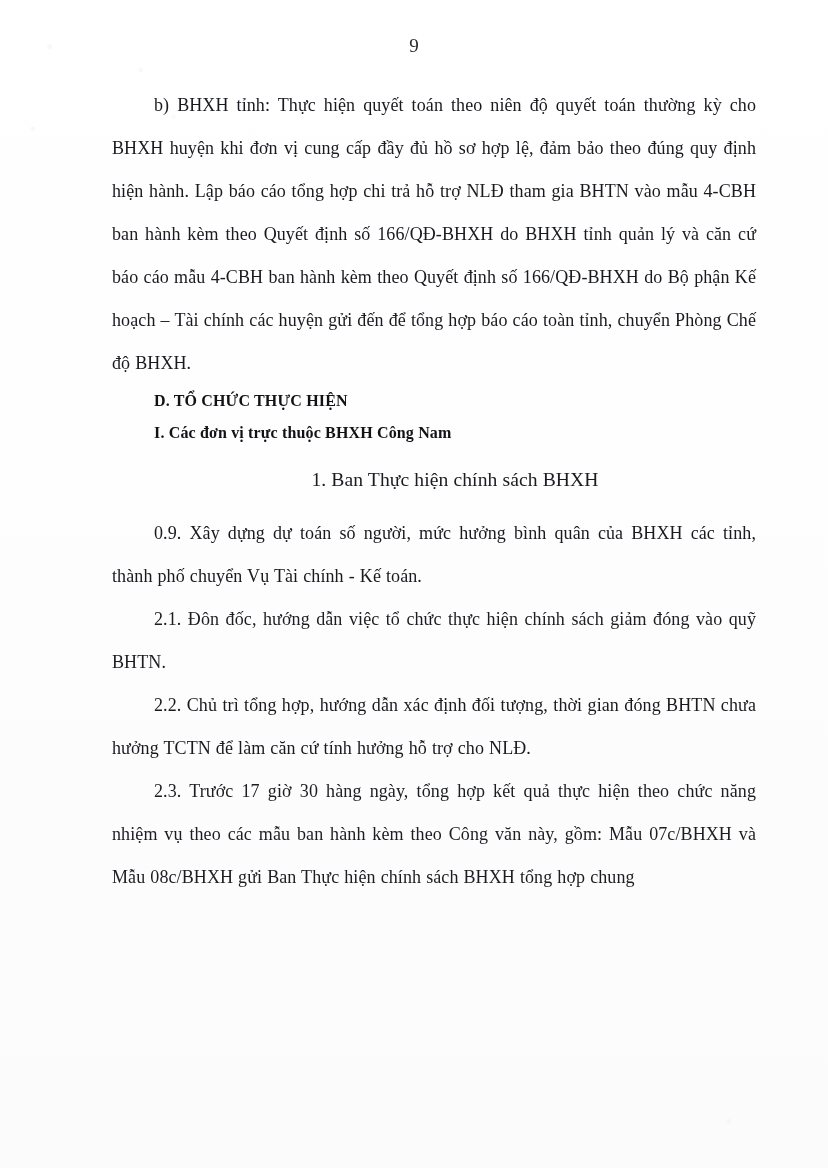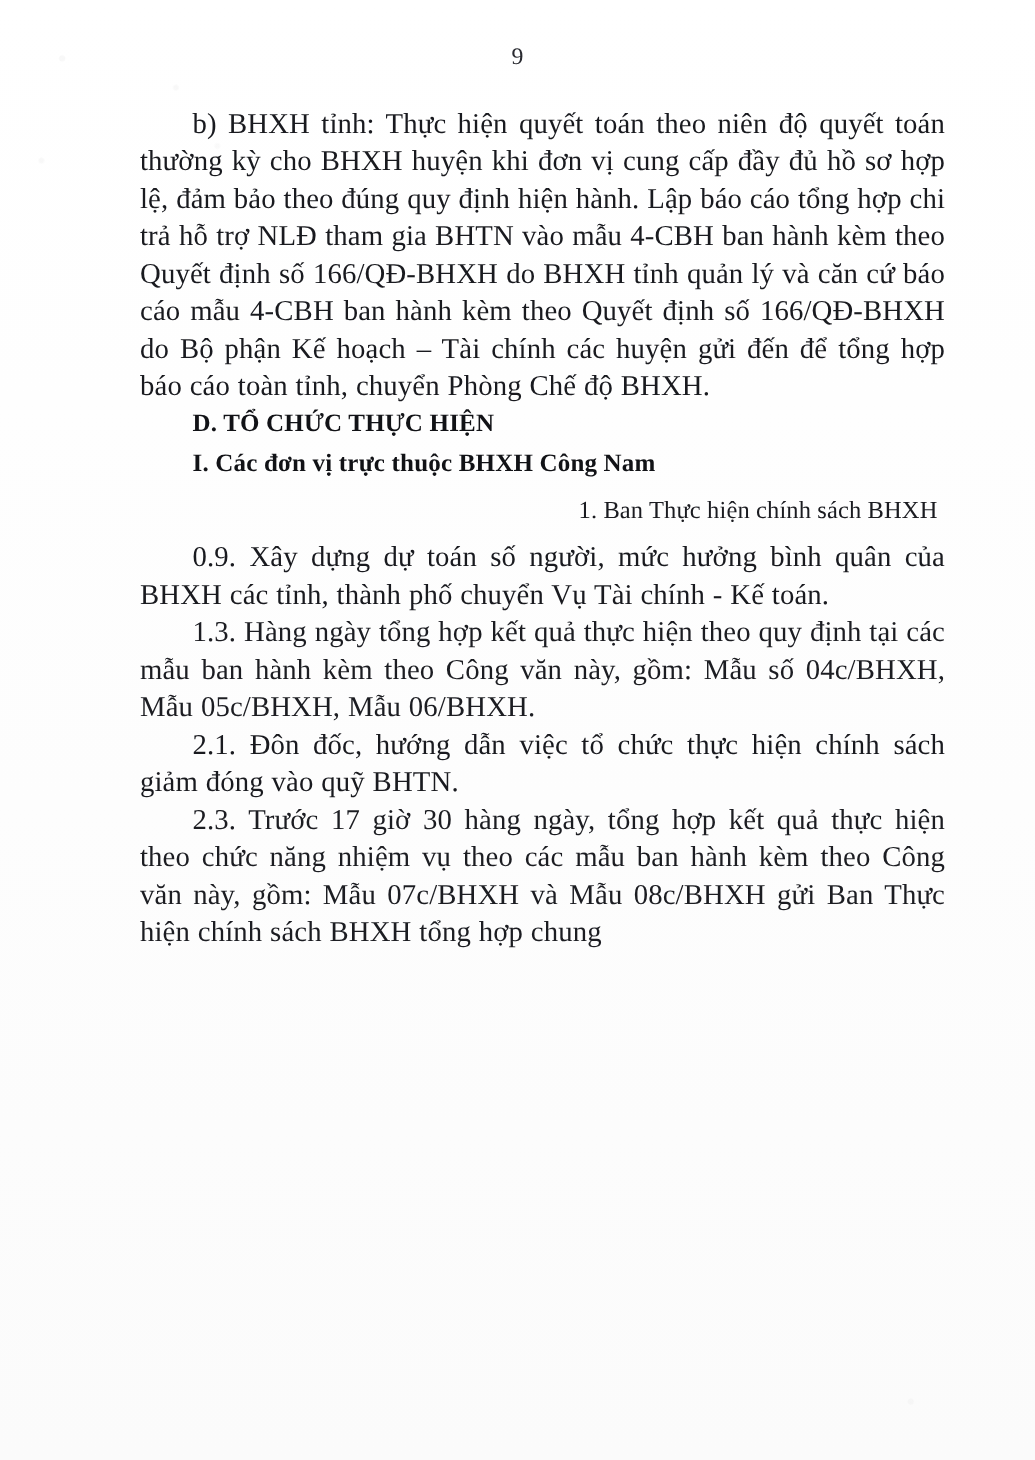--- a/index.html
+++ b/index.html
@@ -50,47 +50,47 @@
 
   .body-block {
     position: absolute;
     top: 84px;
     left: 112px;
     width: 644px;
   }
 
   p.para {
     margin: 0;
-    font-size: 23px;
-    line-height: 30px;
+    font-size: 18px;
+    line-height: 43px;
     text-align: justify;
     text-justify: inter-word;
     text-indent: 42px;
     color: #1b1c21;
     letter-spacing: .1px;
     word-spacing: .4px;
   }
 
   p.heading {
     margin: 0;
-    font-size: 20px;
+    font-size: 16px;
     line-height: 31.6px;
     font-weight: bold;
     text-indent: 42px;
     text-align: left;
     color: #111216;
     letter-spacing: .15px;
   }
 
   p.subhead {
-    margin: 6px;
+    margin: 16px;
     font-size: 19.6px;
     line-height: 31.6px;
     text-indent: 42px;
-    text-align: right;
+    text-align: center;
     color: #1b1c21;
     letter-spacing: .1px;
   }
 
   
   p.para:nth-of-type(odd) { color: #191a1f; }
   p.para:nth-of-type(even) { color: #1c1d22; }
 </style>
 </head>
 <body>
@@ -106,25 +106,25 @@
 
     <p class="heading">D. TỔ CHỨC THỰC HIỆN</p>
 
     <p class="heading">I. Các đơn vị trực thuộc BHXH Công Nam</p>
 
     <p class="subhead">1. Ban Thực hiện chính sách BHXH</p>
 
 
     <p class="para">0.9. Xây dựng dự toán số người, mức hưởng bình quân của BHXH các tỉnh, thành phố chuyển Vụ Tài chính - Kế toán.</p>
 
-    <p class="para">1.3. Hàng ngày tổng hợp kết quả thực hiện theo quy định tại các mẫu ban hành kèm theo Công văn này, gồm: Mẫu số 04c/BHXH, Mẫu 05c/BHXH, Mẫu 06/BHXH.</p>
 
 
 
 
 
     <p class="para">2.1. Đôn đốc, hướng dẫn việc tổ chức thực hiện chính sách giảm đóng vào quỹ BHTN.</p>
 
+    <p class="para">2.2. Chủ trì tổng hợp, hướng dẫn xác định đối tượng, thời gian đóng BHTN chưa hưởng TCTN để làm căn cứ tính hưởng hỗ trợ cho NLĐ.</p>
 
     <p class="para">2.3. Trước 17 giờ 30 hàng ngày, tổng hợp kết quả thực hiện theo chức năng nhiệm vụ theo các mẫu ban hành kèm theo Công văn này, gồm: Mẫu 07c/BHXH và Mẫu 08c/BHXH gửi Ban Thực hiện chính sách BHXH tổng hợp chung</p>
 
   </div>
 </div>
 
 </body></html>

